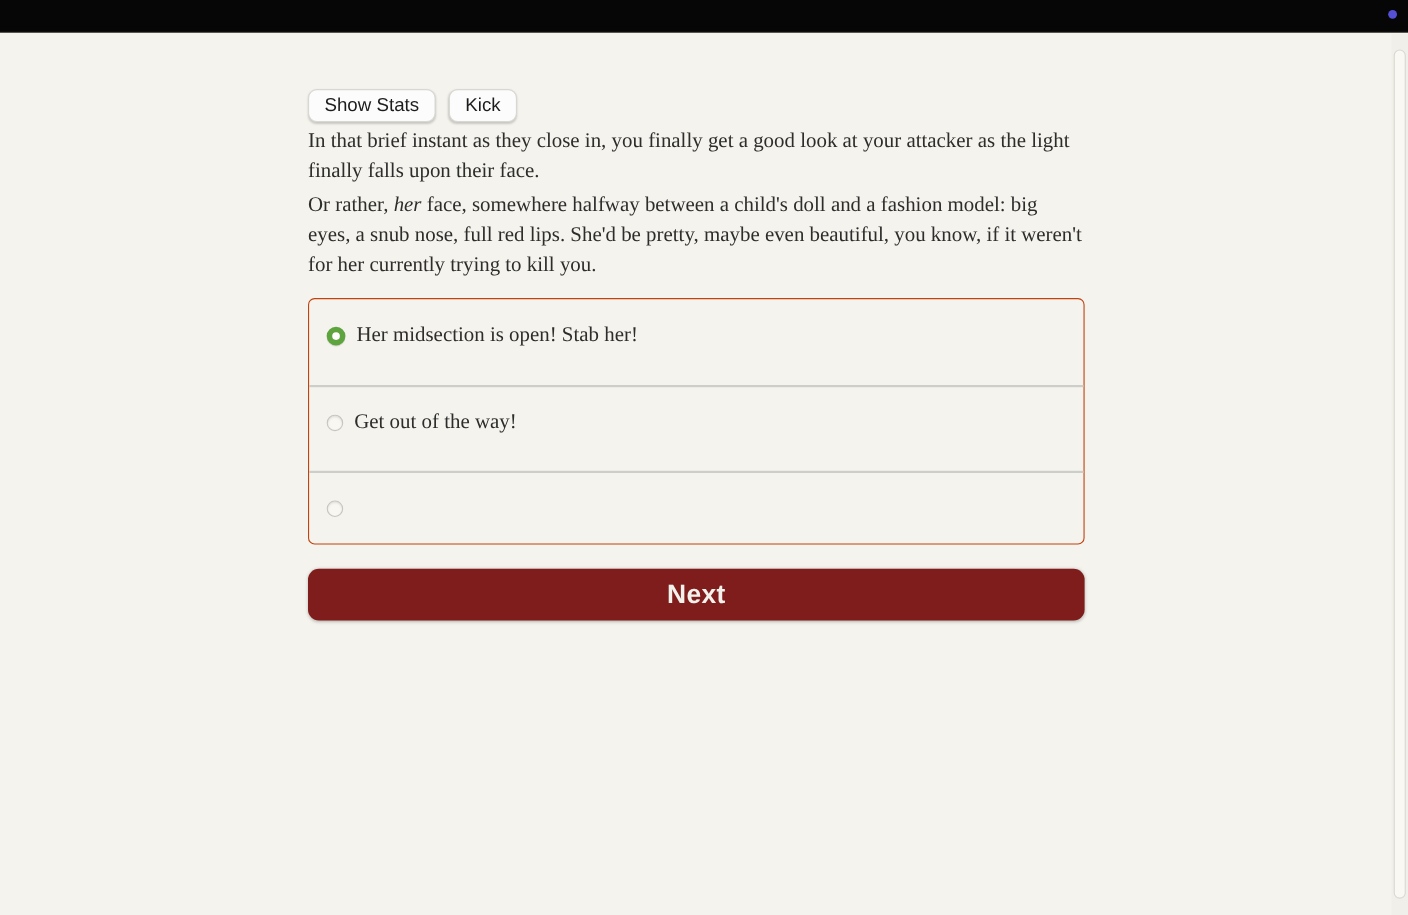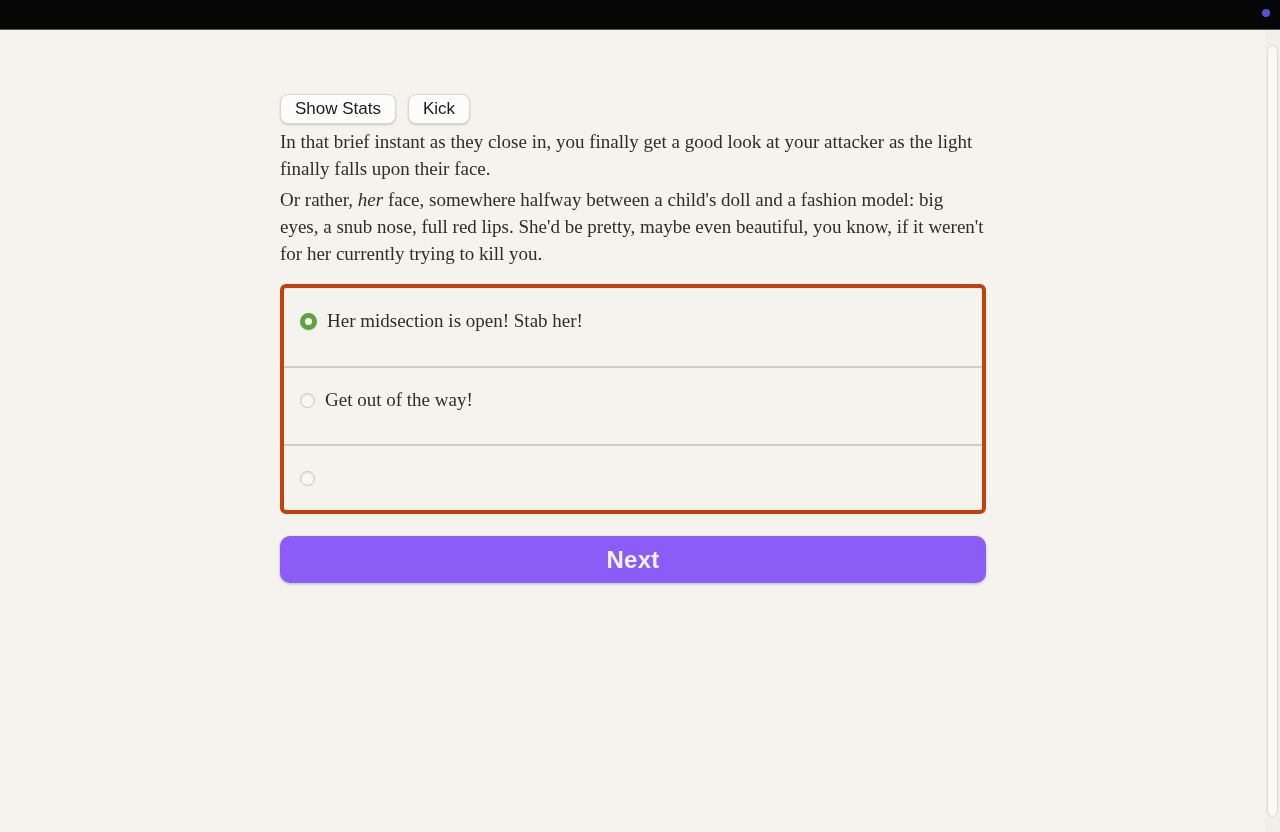--- a/index.html
+++ b/index.html
@@ -54,21 +54,21 @@
 
   
   .content {
     position: absolute;
     left: 280px;
     top: 30px;
     width: 706px;
   }
 
   .toolbar {
-    margin-top: 64px;
+    margin-top: 51px;
     display: flex;
     gap: 12px;
   }
   .chrome-btn {
     font-family: "Liberation Sans", sans-serif;
     font-size: 17px;
     color: #1c1c1e;
     background: #fcfcfc;
     border: 1px solid #d8d7d2;
     border-radius: 8px;
@@ -83,21 +83,21 @@
     font-size: 19px;
     line-height: 27px;
     color: #2d2d2b;
     margin: 4px 0 0 0;
   }
   .story .ital { font-style: italic; text-align: right; }
 
   
   .choices {
     margin-top: 17px;
-    border: 4px solid #c2410c;
+    border: 1px solid #c2410c;
     border-radius: 6px;
     background: #f4f3ee;
   }
   .choice-row {
     display: flex;
     align-items: center;
     height: 66px;
     padding: 0 16px;
     cursor: pointer;
   }
@@ -124,21 +124,21 @@
   }
   .choice-label {
     font-size: 19px;
     color: #2d2d2b;
   }
 
   .next-button {
     margin-top: 22px;
     width: 706px;
     height: 47px;
-    background: #8b5cf6;
+    background: #7f1d1d;
     border: none;
     border-radius: 10px;
     color: #f2f1ec;
     font-family: "Liberation Sans", sans-serif;
     font-weight: 700;
     font-size: 24px;
     letter-spacing: 0.3px;
     cursor: pointer;
     box-shadow: 0 1px 3px rgba(0,0,0,0.25);
   }

